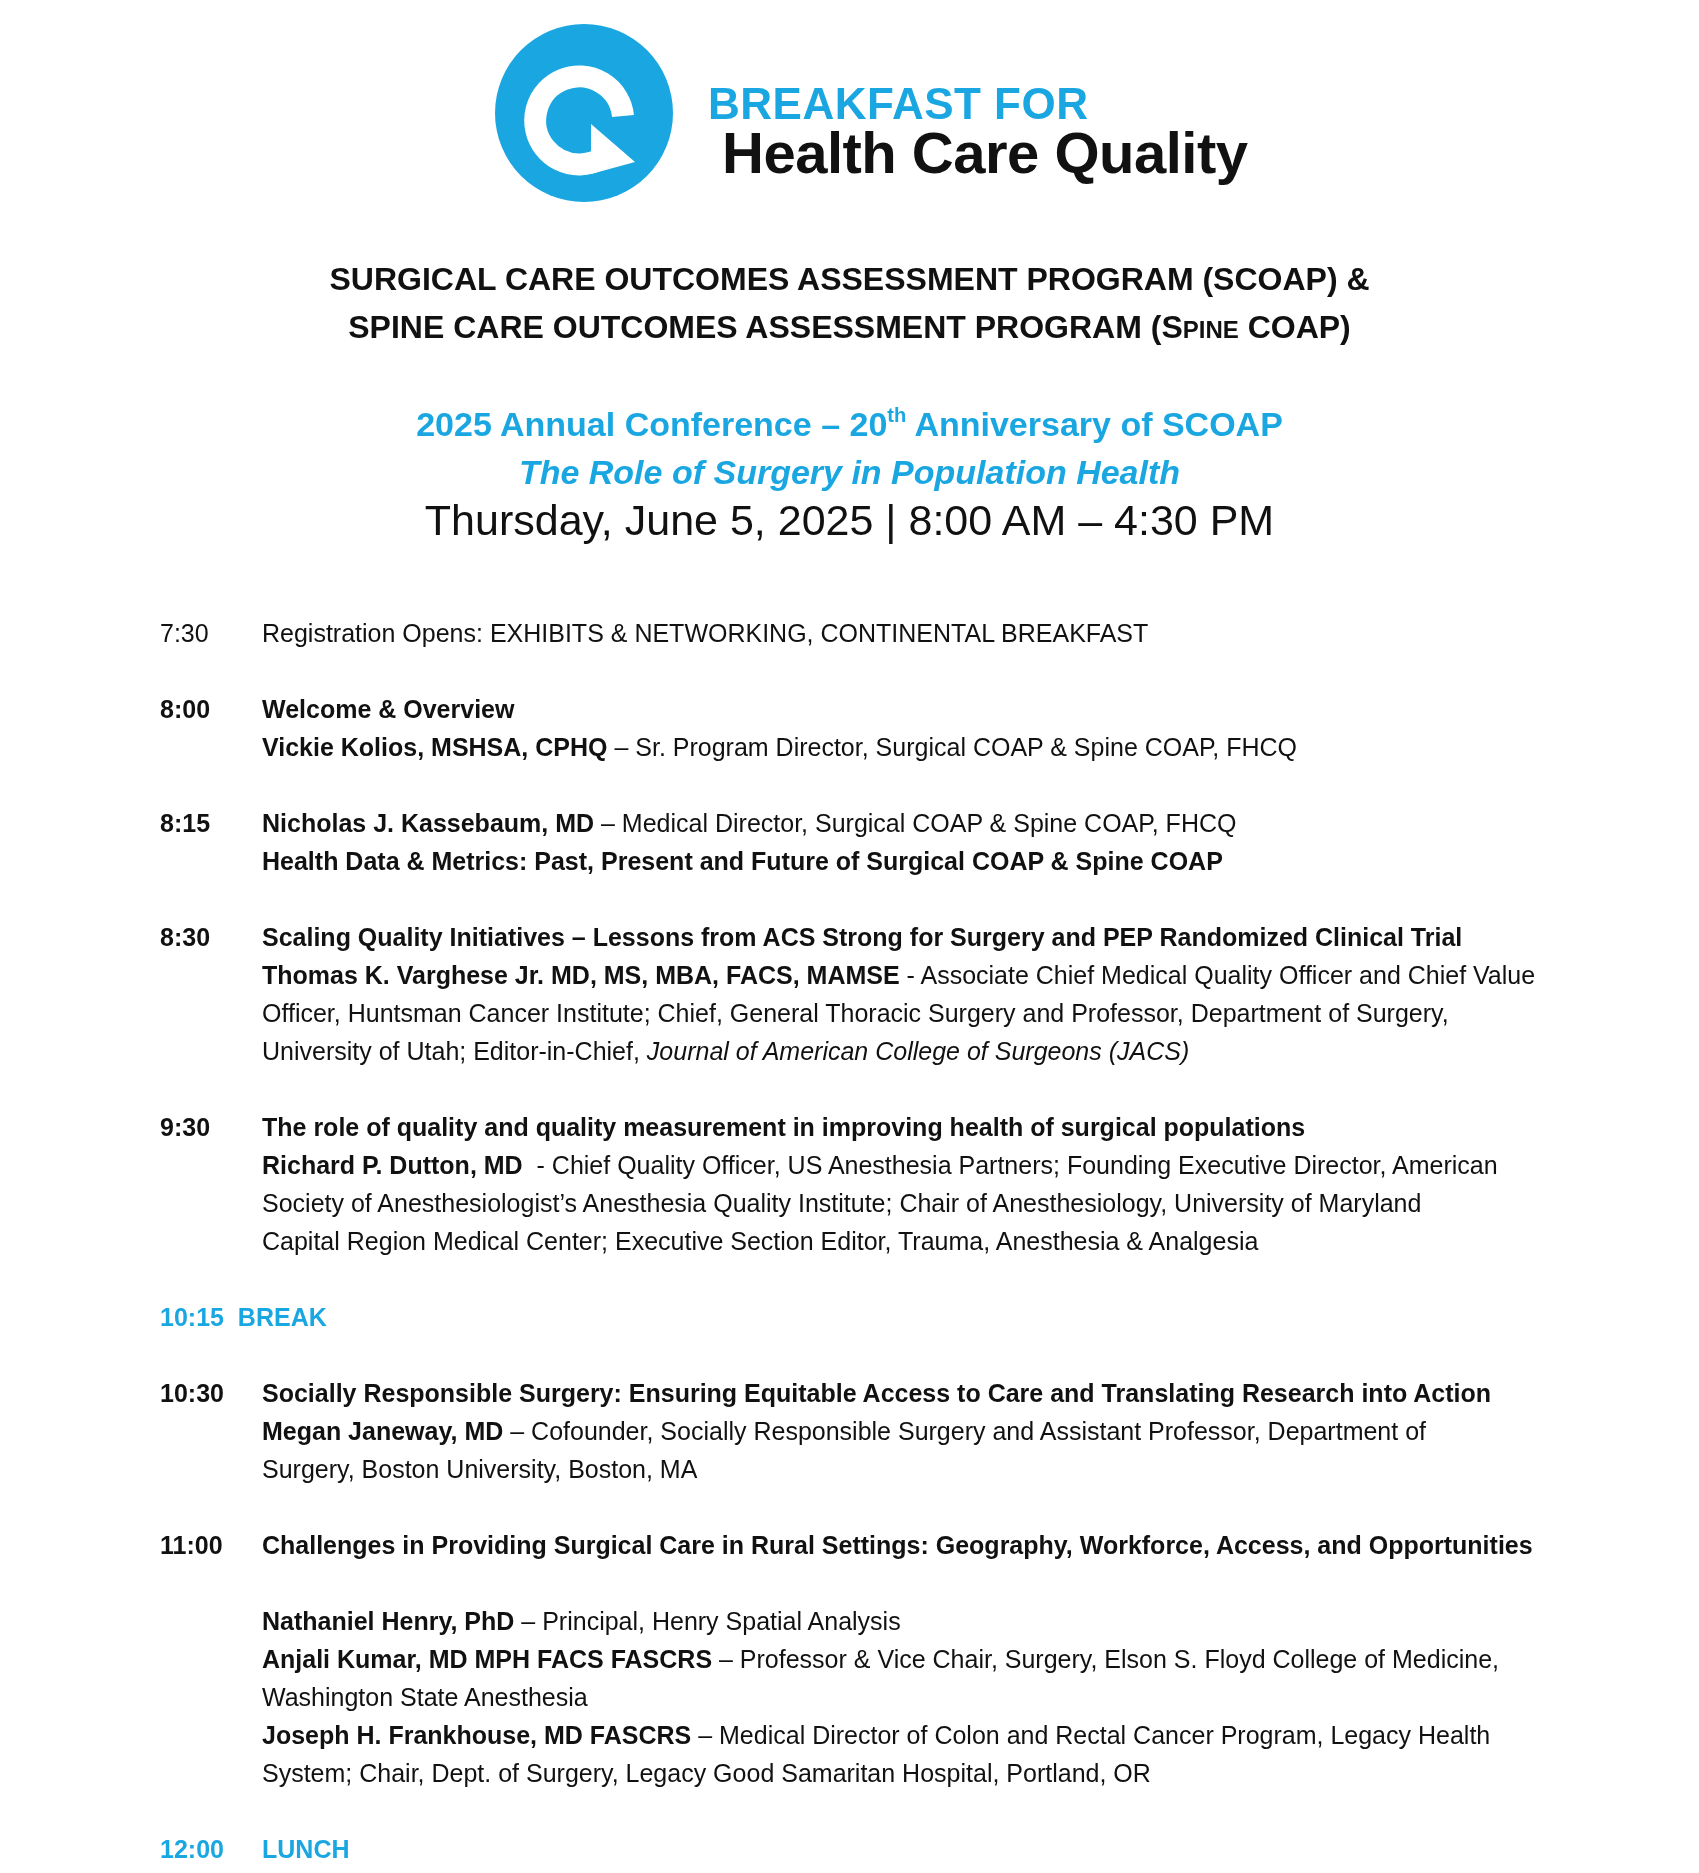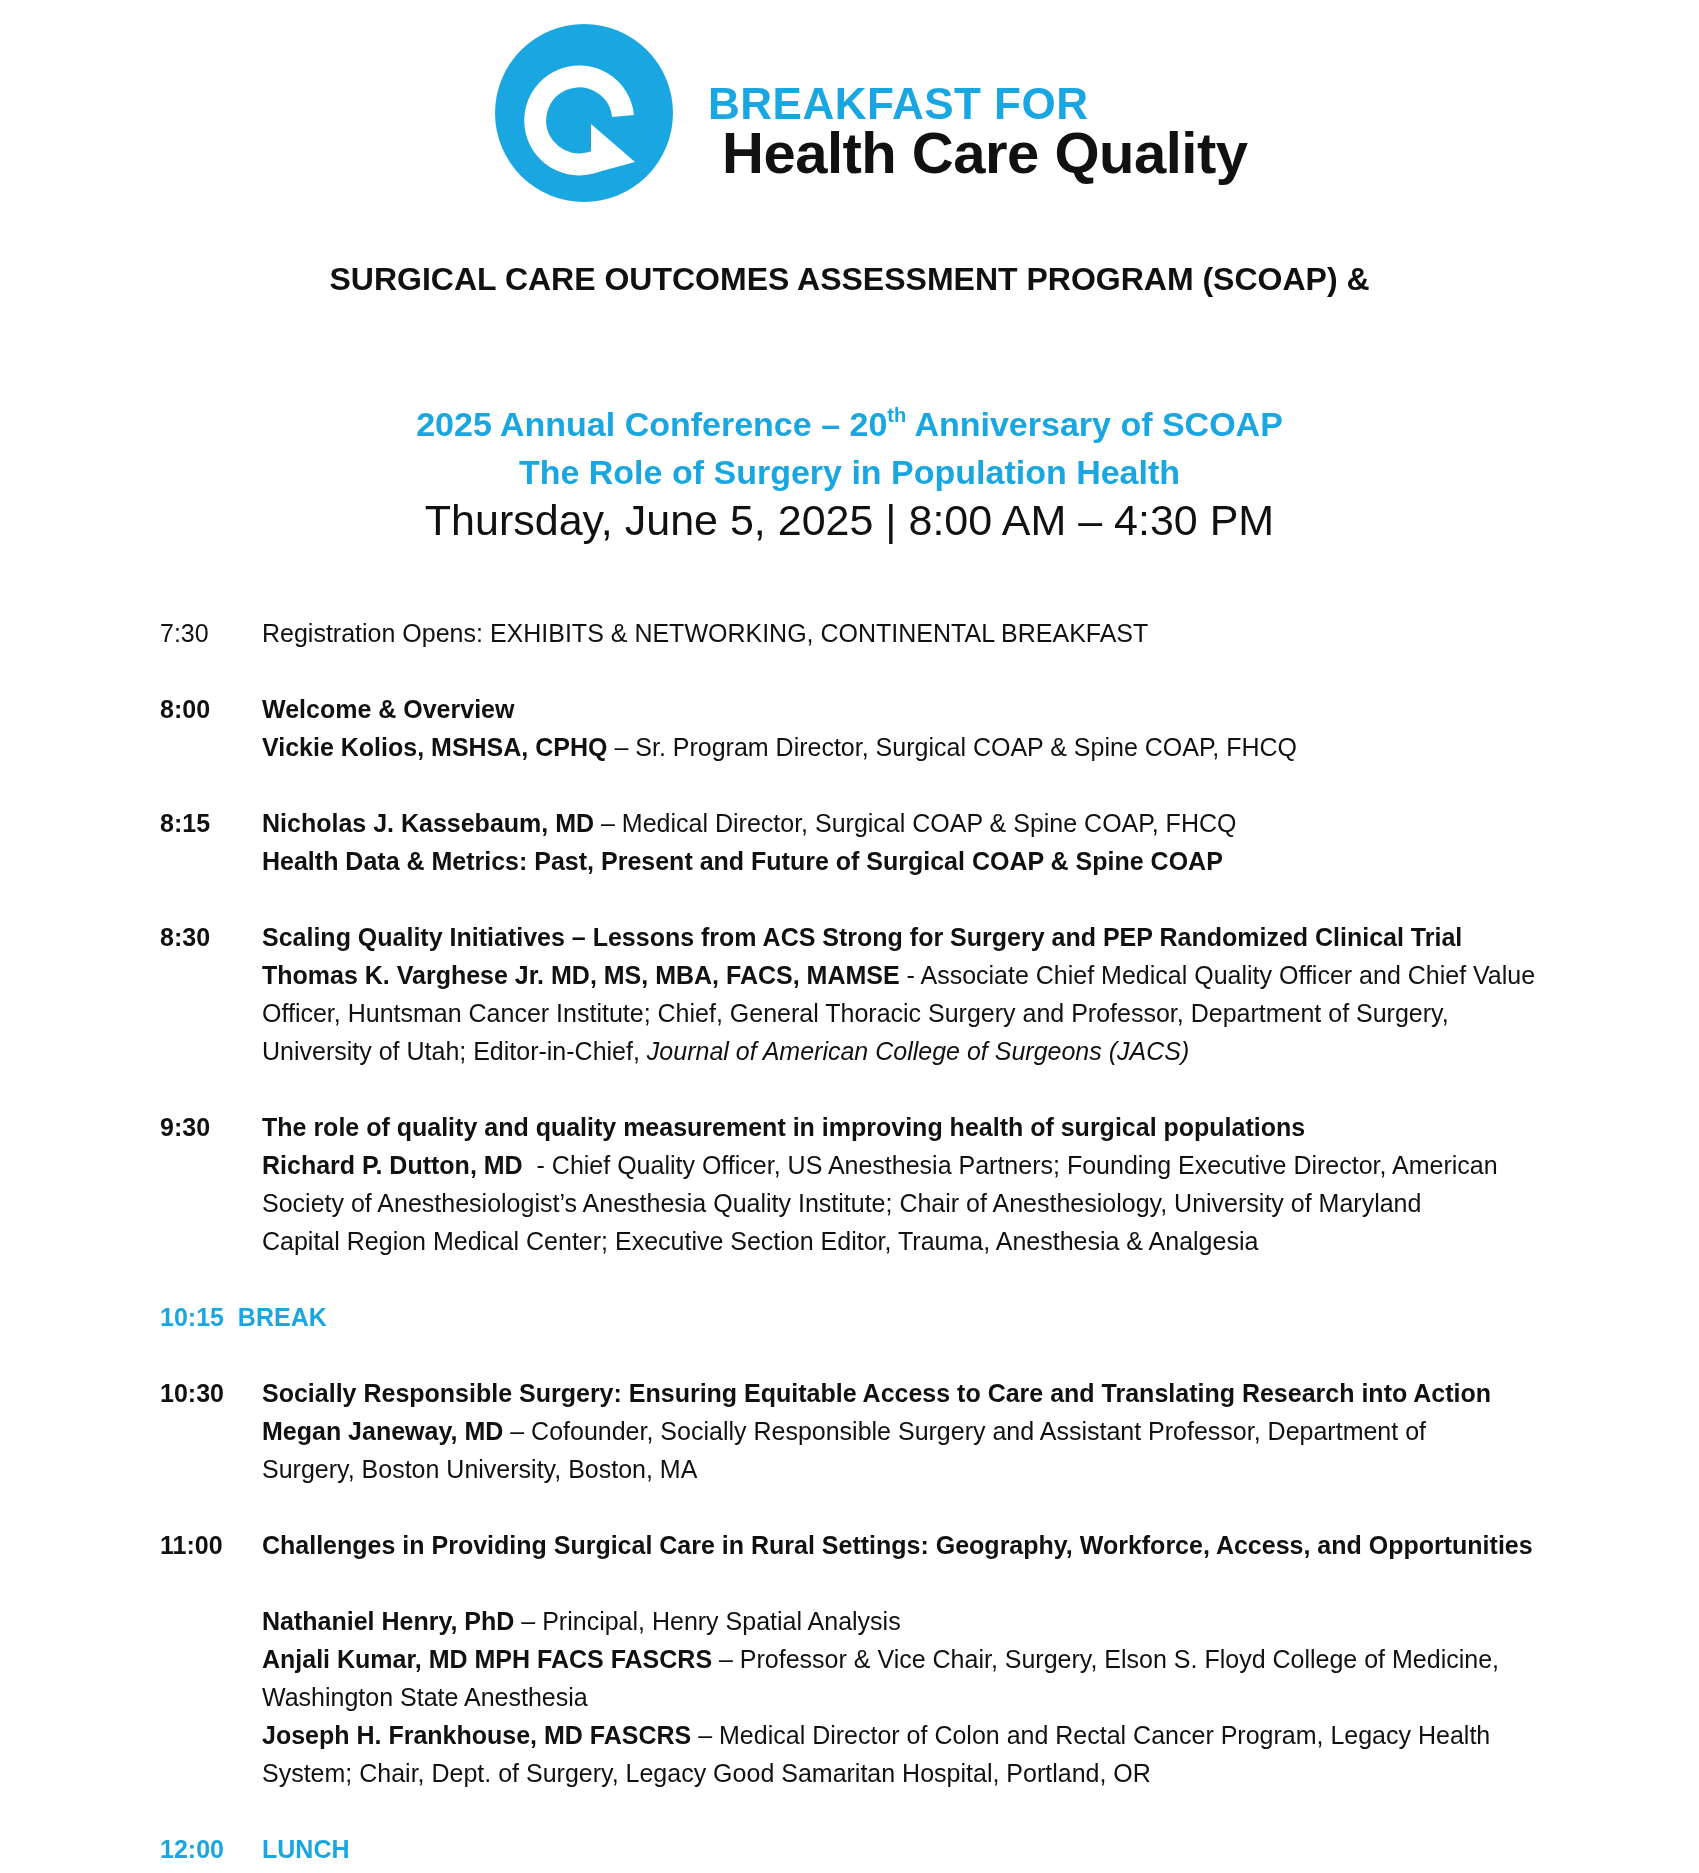--- a/index.html
+++ b/index.html
@@ -23,21 +23,21 @@
     font-family: "Liberation Sans Narrow", "Liberation Sans", sans-serif;
   }
   .program-title .sc { font-size: 24px; }
   .conf {
     position: absolute; left: 0; width: 1699px; top: 400px; text-align: center;
     color: #1aa7e1; font-size: 34px; font-weight: 700; line-height: 48px;
   }
   .conf sup { font-size: 20px; vertical-align: 14px; line-height: 0; }
   .subtitle {
     position: absolute; left: 0; width: 1699px; top: 448px; text-align: center;
-    color: #1aa7e1; font-size: 34px; font-weight: 700; line-height: 48px;
+    color: #1aa7e1; font-size: 34px; font-weight: 700; font-style: italic; line-height: 48px;
   }
   .date {
     position: absolute; left: 0; width: 1699px; top: 496px; text-align: center;
     color: #111; font-size: 43px; line-height: 48px;
   }
   .agenda { position: absolute; left: 160px; top: 614px; width: 1460px; font-size: 25px; line-height: 38px; }
   .row { position: relative; padding-left: 102px; }
   .time { position: absolute; left: 0; top: 0; font-weight: 700; }
   .time.light { font-weight: 400; text-align: center; }
   .bold { font-weight: 700; }
@@ -54,20 +54,21 @@
     <circle cx="89" cy="89" r="89" fill="#1aa7e1"></circle>
     <path d="M 120 122 A 44 44 0 1 1 128 92" fill="none" stroke="#ffffff" stroke-width="22"></path>
     <polygon points="96,100 140,138 96,150" fill="#ffffff"></polygon>
   </svg>
   <div class="logo-text-top">BREAKFAST FOR</div>
   <div class="logo-text-bottom">Health Care Quality</div>
 </div>
 
 <div class="program-title">
   <div>SURGICAL CARE OUTCOMES ASSESSMENT PROGRAM (SCOAP) &amp;</div>
+  <div><span>SPINE CARE OUTCOMES ASSESSMENT PROGRAM (</span><span>S</span><span class="sc">PINE</span><span> COAP)</span></div>
 </div>
 
 <div class="conf"><span>2025 Annual Conference – 20</span><sup>th</sup><span> Anniversary of SCOAP</span></div>
 <div class="subtitle">The Role of Surgery in Population Health</div>
 <div class="date">Thursday, June 5, 2025 | 8:00 AM – 4:30 PM</div>
 
 <div class="agenda">
 
   <div class="row">
     <span class="time light">7:30</span>

